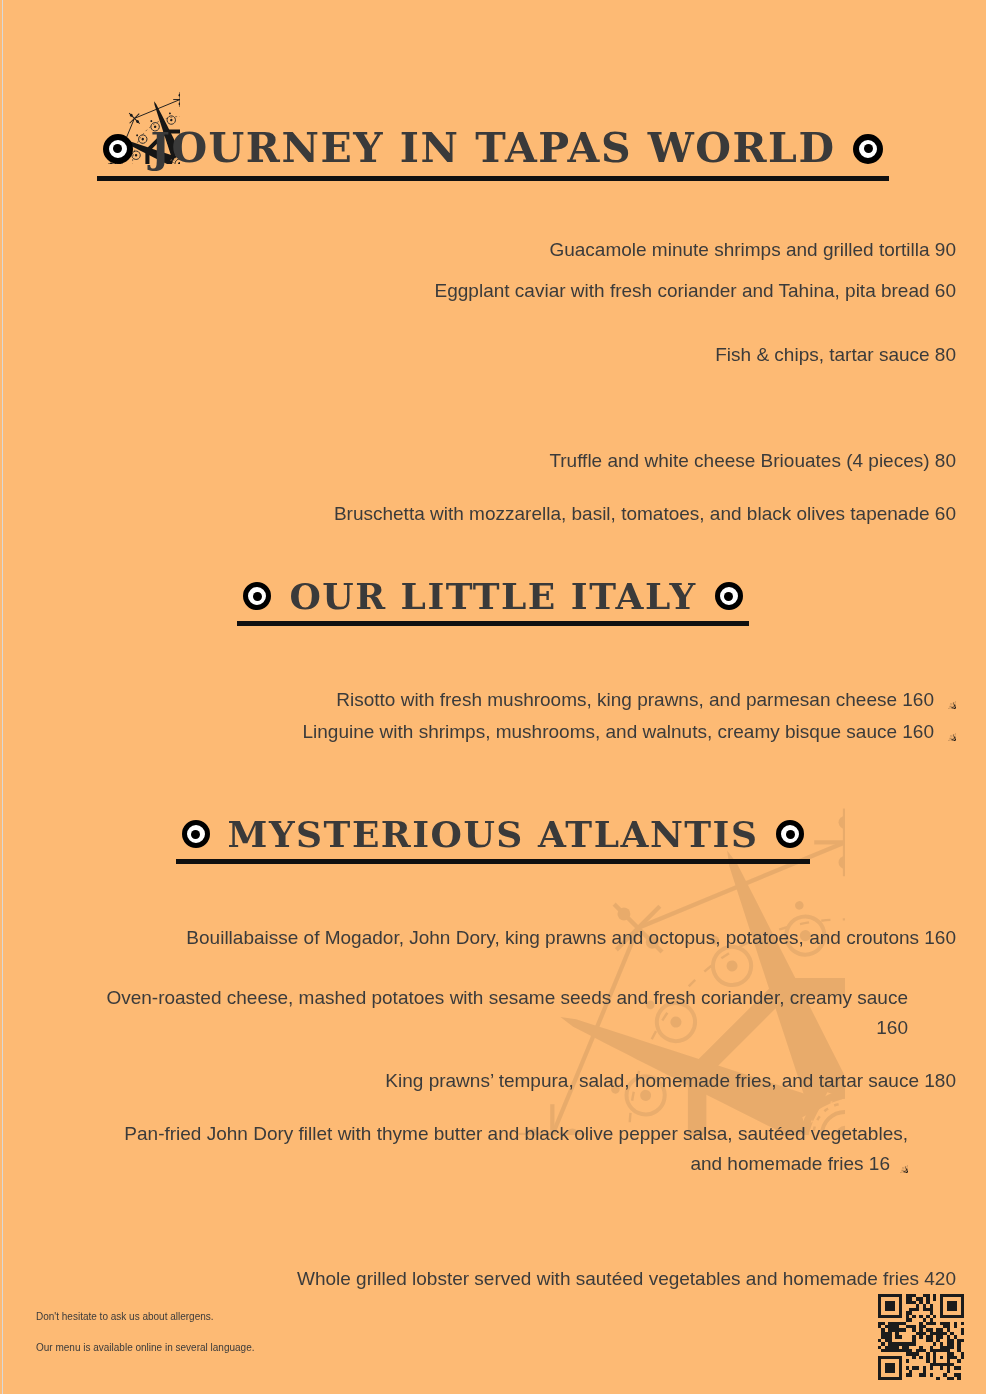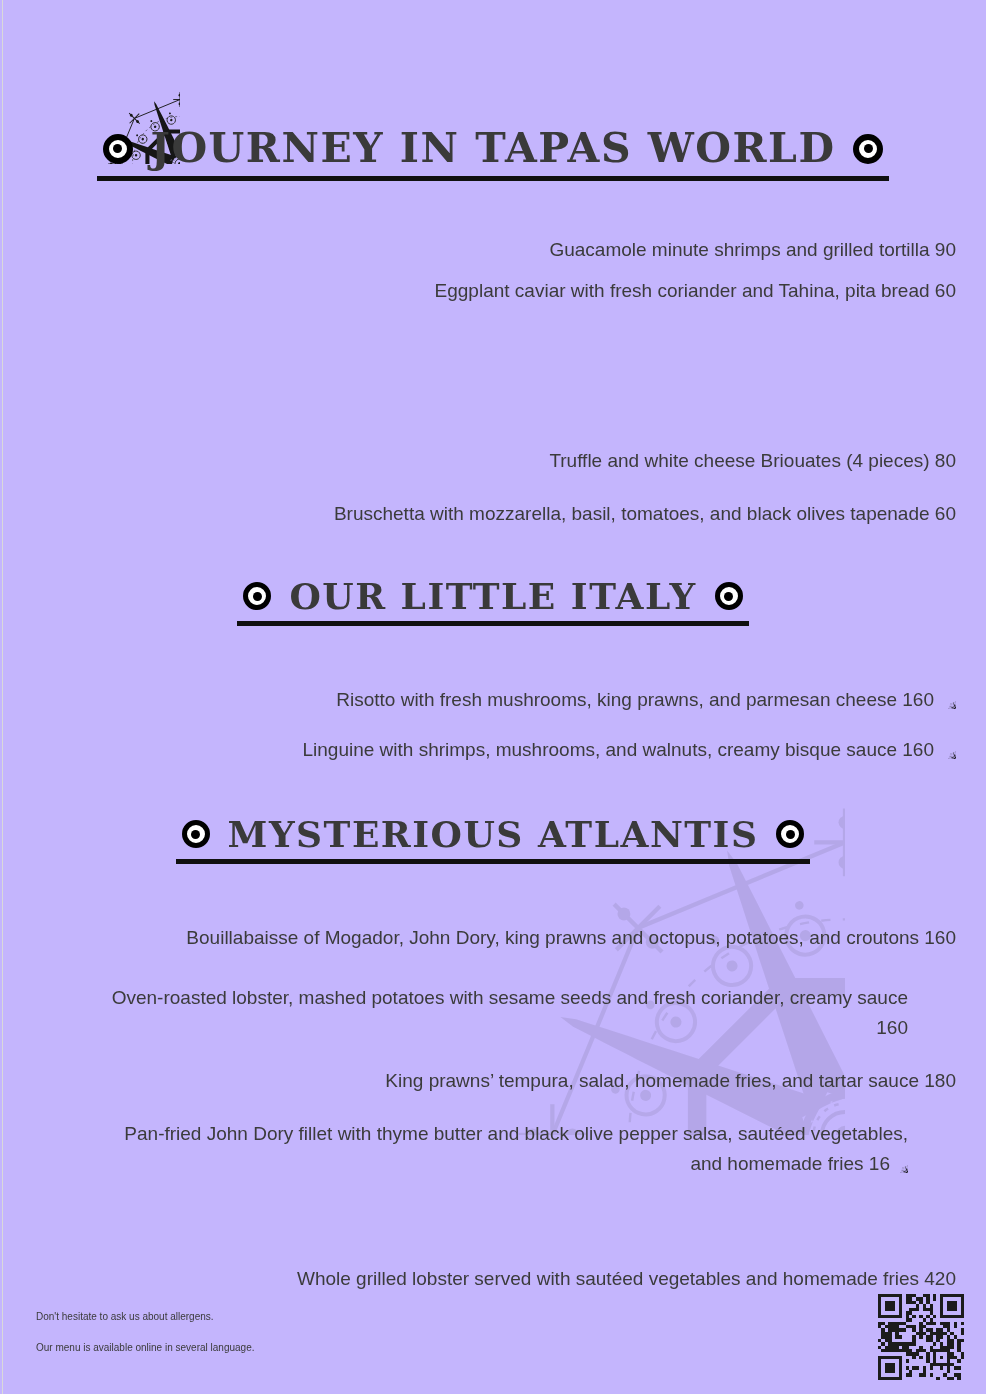--- a/index.html
+++ b/index.html
@@ -1,18 +1,18 @@
 <!DOCTYPE html>
 <html><head>
 <meta charset="utf-8">
 <style>
   html,body{margin:0;padding:0;background:#888;}
   .page{
     position:relative;width:986px;height:1394px;margin:0 auto;
-    background:#c4b5fd;overflow:hidden;
+    background:#fdba74;overflow:hidden;
     font-family:"Liberation Sans", sans-serif;color:#3a3a3a;
     box-shadow:0 0 6px rgba(0,0,0,.4);
   }
   svg.logo{position:absolute;left:28px;top:12px;width:152px;height:152px;}
   svg.watermark{position:absolute;left:155px;top:445px;width:690px;height:690px;opacity:.085;pointer-events:none;}
   .hrow{
     position:absolute;left:0;right:0;display:flex;justify-content:center;
   }
   .hinner{
     display:flex;align-items:center;gap:18px;
@@ -152,59 +152,62 @@
       <span class="bullseye lg"></span>
     </div>
   </header>
 
   <div class="item" style="top:235px">
     <span class="ln">Guacamole minute shrimps and grilled tortilla 90</span>
   </div>
   <div class="item" style="top:276px">
     <span class="ln">Eggplant caviar with fresh coriander and Tahina, pita bread 60</span>
   </div>
+  <div class="item" style="top:340px">
+    <span class="ln">Fish &amp; chips, tartar sauce 80</span>
+  </div>
   <div class="item" style="top:446px">
     <span class="ln">Truffle and white cheese Briouates (4 pieces) 80</span>
   </div>
   <div class="item" style="top:499px">
     <span class="ln">Bruschetta with mozzarella, basil, tomatoes, and black olives tapenade 60</span>
   </div>
 
   <div class="hrow" style="top:578px">
     <div class="hinner">
       <span class="bullseye"></span>
       <h2>OUR LITTLE ITALY</h2>
       <span class="bullseye"></span>
     </div>
   </div>
 
   <div class="item" style="top:685px">
     <span class="ln inline-last">Risotto with fresh mushrooms, king prawns, and parmesan cheese 160</span><svg class="emblem" viewBox="-112 -112 224 224">
         <use href="#weblogo"></use>
       </svg>
   </div>
-  <div class="item" style="top:735px">
+  <div class="item" style="top:717px">
     <span class="ln inline-last">Linguine with shrimps, mushrooms, and walnuts, creamy bisque sauce 160</span><svg class="emblem" viewBox="-112 -112 224 224">
         <use href="#weblogo"></use>
       </svg>
   </div>
 
   <div class="hrow" style="top:816px">
     <div class="hinner">
       <span class="bullseye"></span>
       <h2>MYSTERIOUS ATLANTIS</h2>
       <span class="bullseye"></span>
     </div>
   </div>
 
   <div class="item" style="top:923px">
     <span class="ln">Bouillabaisse of Mogador, John Dory, king prawns and octopus, potatoes, and croutons 160</span>
   </div>
   <div class="item narrow" style="top:983px">
-    <span class="ln">Oven-roasted lobster, mashed potatoes with sesame seeds and fresh coriander, creamy sauce</span>
+    <span class="ln">Oven-roasted cheese, mashed potatoes with sesame seeds and fresh coriander, creamy sauce</span>
     <span class="ln">160</span>
   </div>
   <div class="item" style="top:1066px">
     <span class="ln">King prawns’ tempura, salad, homemade fries, and tartar sauce 180</span>
   </div>
   <div class="item narrow" style="top:1119px">
     <span class="ln">Pan-fried John Dory fillet with thyme butter and black olive pepper salsa, sautéed vegetables,</span>
     <span class="ln"><span class="ln inline-last">and homemade fries 16</span><svg class="emblem" style="margin-left:1px" viewBox="-112 -112 224 224">
           <use href="#weblogo"></use>
         </svg></span>

